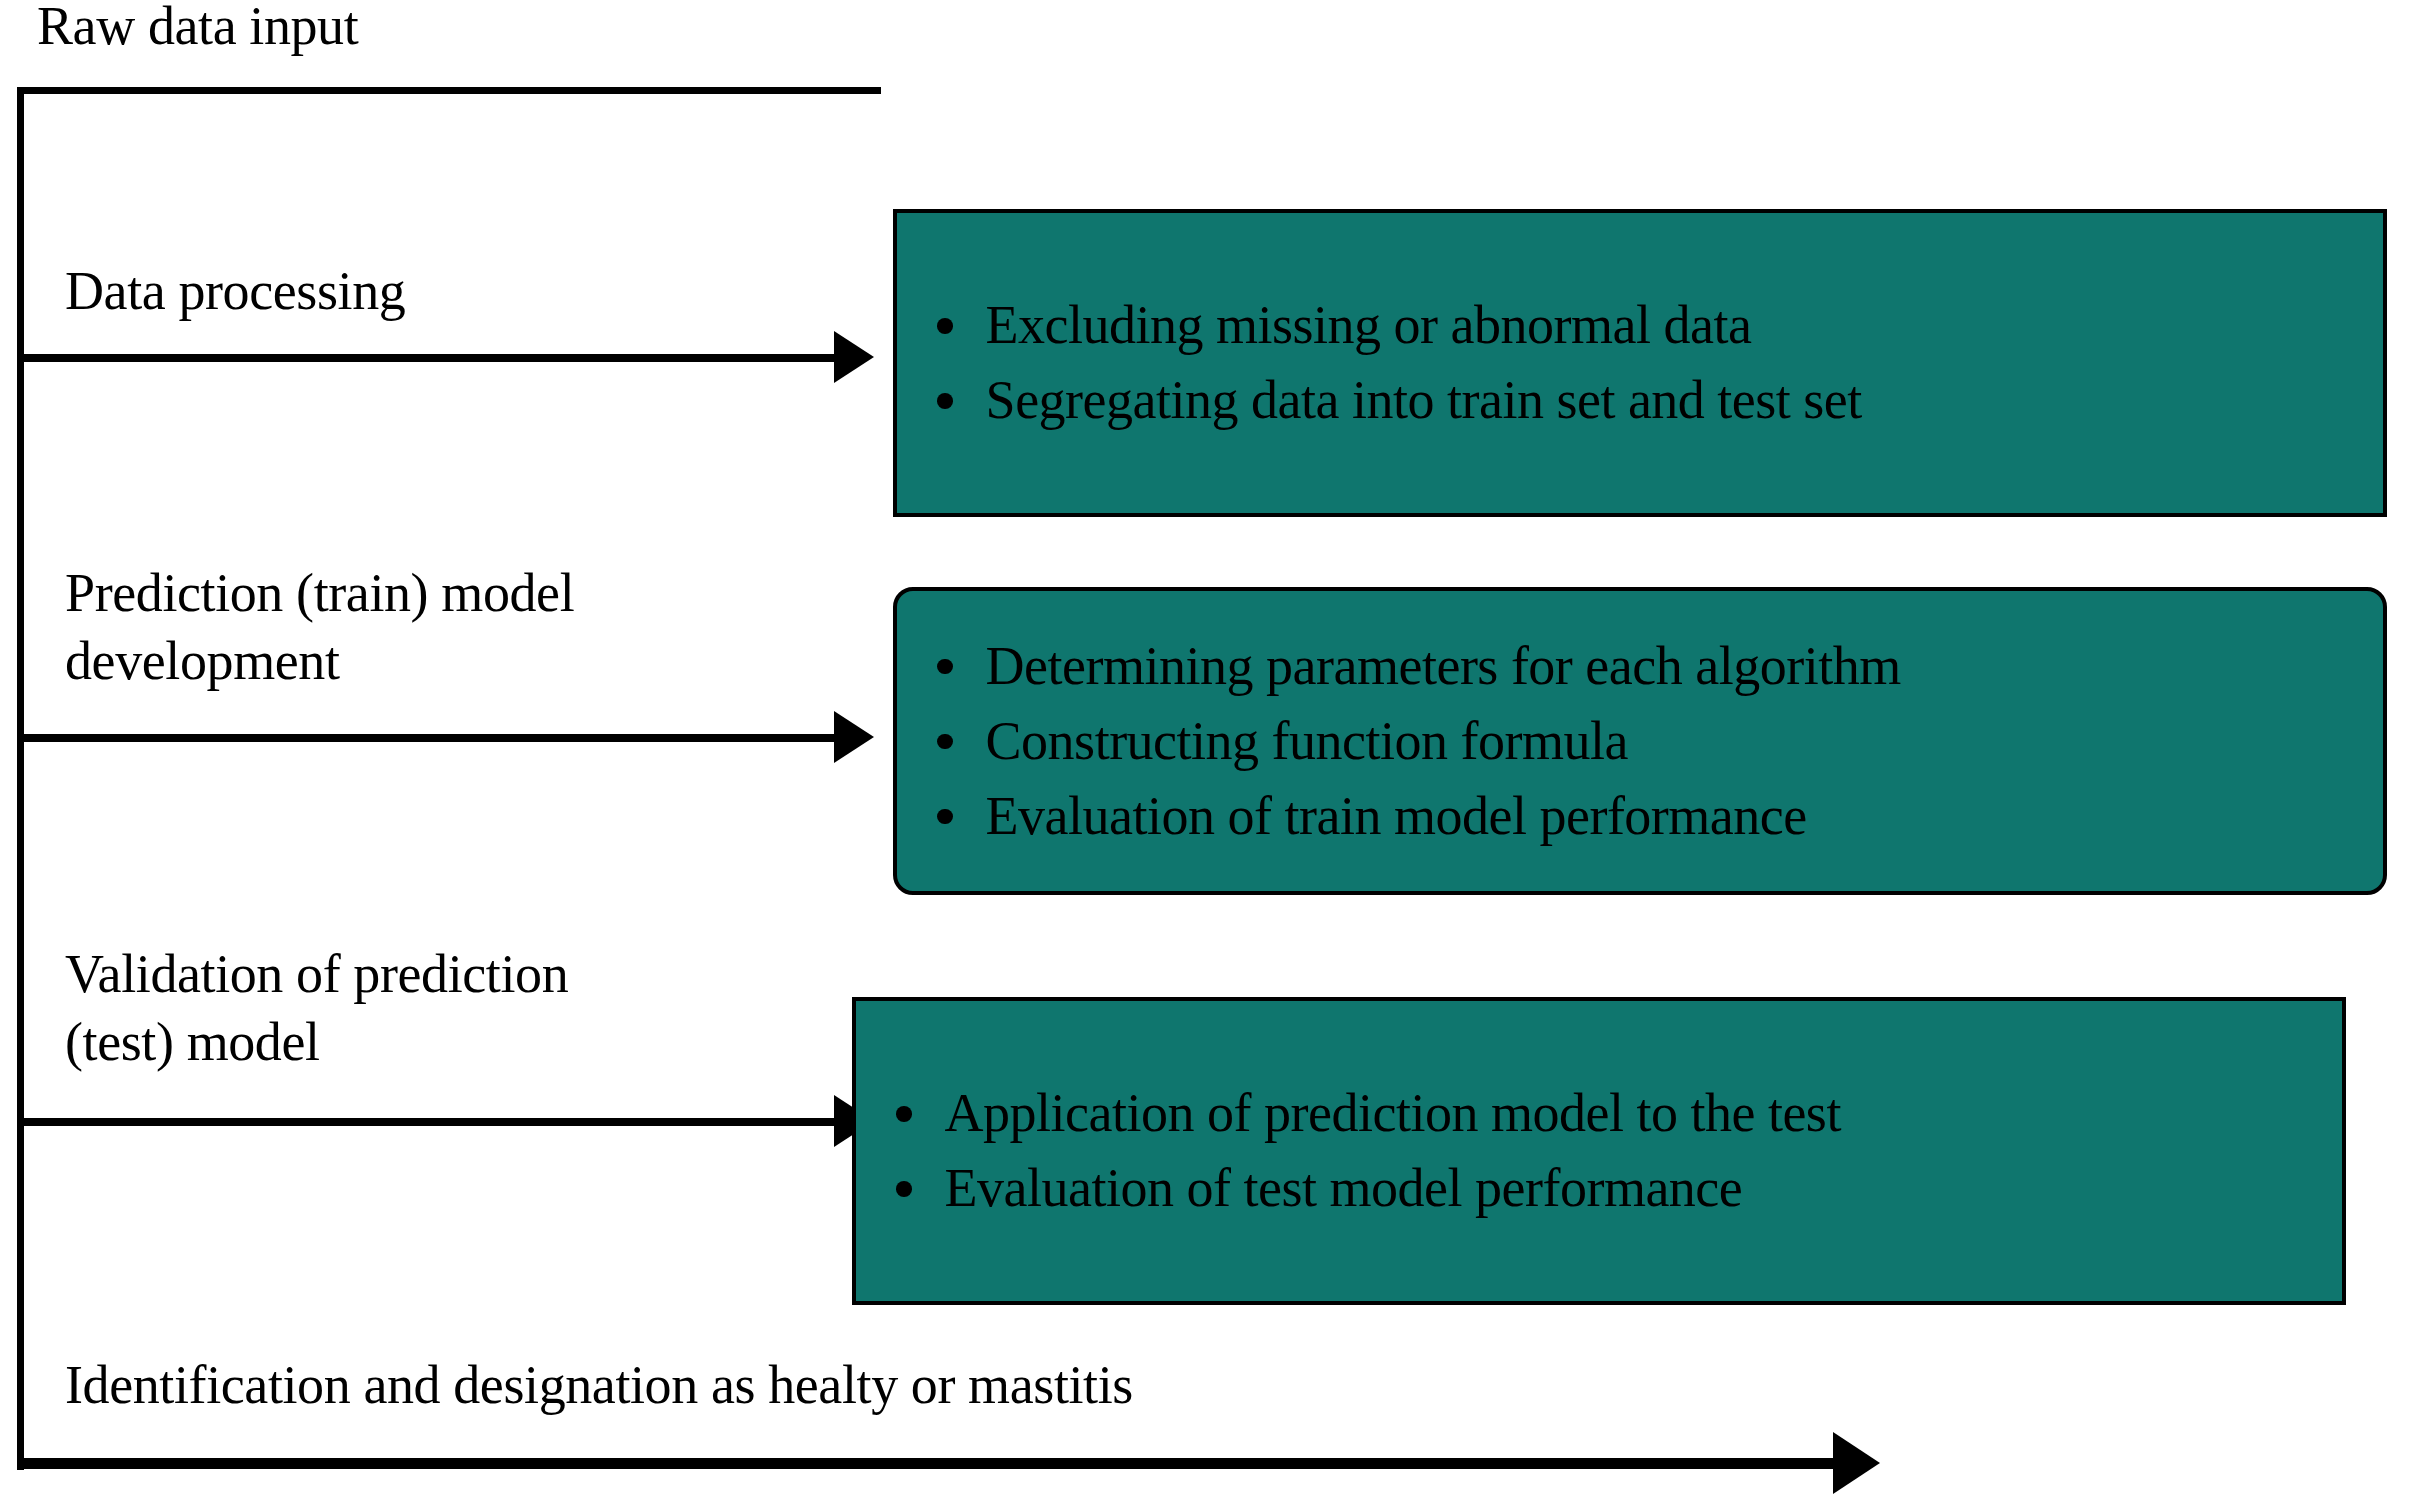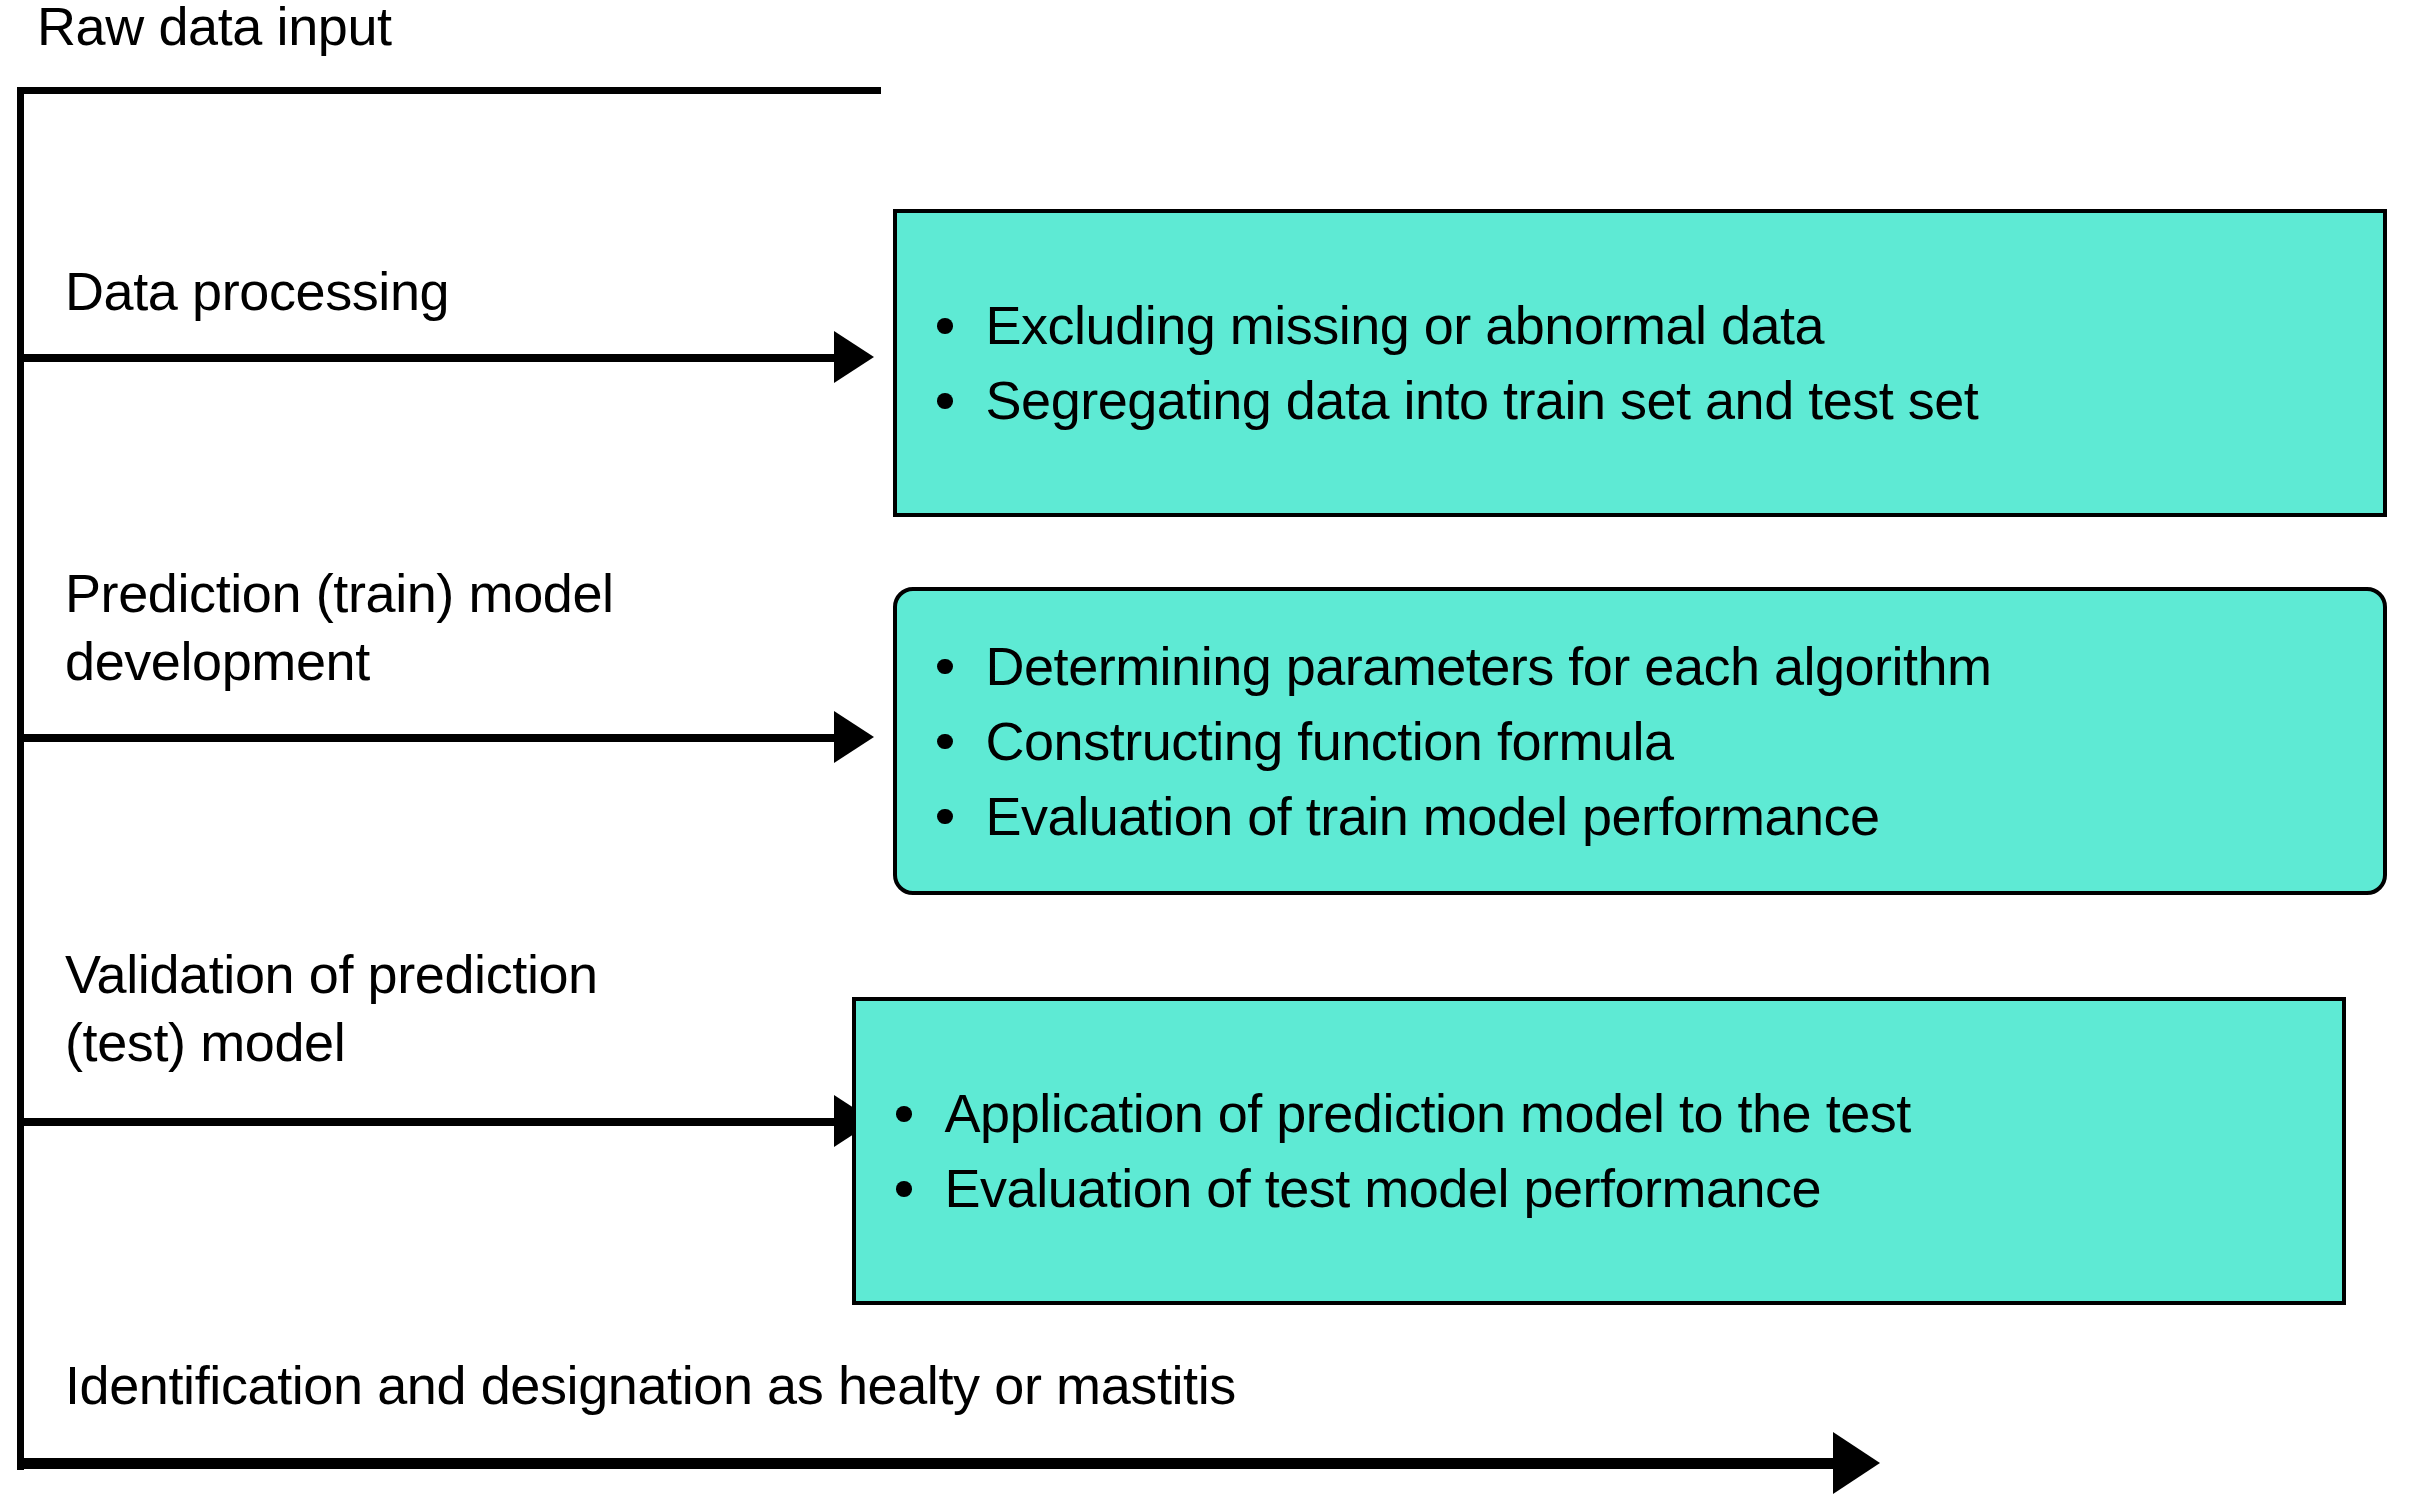--- a/index.html
+++ b/index.html
@@ -9,20 +9,21 @@
   }
   body {
     font-family: "Liberation Sans", sans-serif;
   }
   #canvas {
     position: relative;
     width: 2413px;
     height: 1509px;
     background: #ffffff;
     overflow: hidden;
+    font-family: Liberation Serif, serif;
   }
 
   
   .vline {
     position: absolute;
     background: #000000;
   }
   .hline {
     position: absolute;
     background: #000000;
@@ -67,21 +68,21 @@
     font-size: 54px;
     line-height: 62px;
     color: #000000;
     letter-spacing: -0.4px;
   }
 
   
   .detail-box {
     position: absolute;
     border: 4.7px solid #000000;
-    background: #5eead4;
+    background: #0f766e;
     box-sizing: border-box;
     display: flex;
     flex-direction: column;
     justify-content: center;
   }
   .bullet-row {
     display: flex;
     align-items: flex-start;
     padding-left: 40px;
   }

